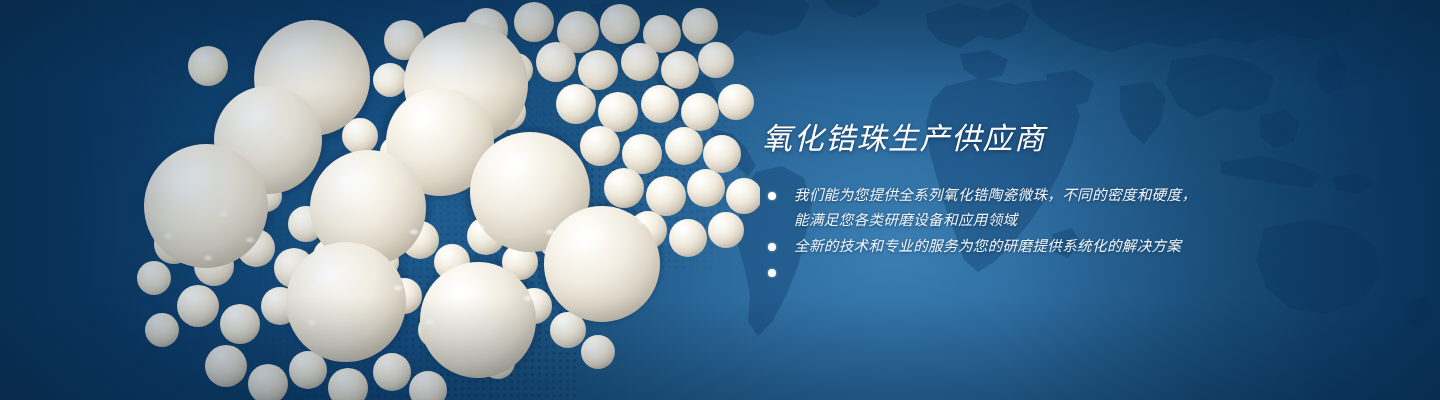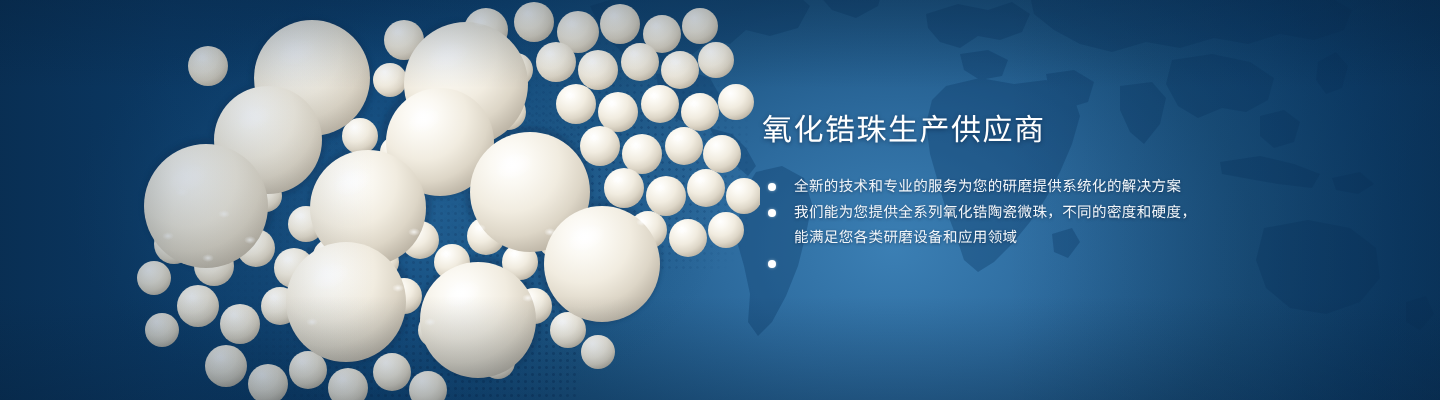--- a/index.html
+++ b/index.html
@@ -67,22 +67,23 @@
   
   .beads{
     position:absolute; left:0; top:0; width:760px; height:400px;
     pointer-events:none;
   }
   .beads svg{display:block;width:100%;height:100%;}
 
   
   .copy{
     position:absolute;
-    left:762px; top:110px;
+    left:762px; top:119px;
     width:470px;
+    font-style:italic;
   }
   .headline{
     color:#ffffff;
     font-size:30px;
     line-height:40px;
     font-weight:normal;
     letter-spacing:1.5px;
     margin:0 0 24px 0;
     text-shadow:0 1px 4px rgba(0,20,45,.55);
     white-space:nowrap;
@@ -365,29 +366,29 @@
   <div class="bg-vign-v"></div>
 
   <div class="copy">
 
     <h1 class="headline">氧化锆珠生产供应商</h1>
 
     <ul class="bullets">
 
       <li class="bullet">
         <span class="dot"></span>
-        <span>全新的技术和专业的服务为您的研磨提供系统化的解决方案</span>
-      </li>
-
-      <li class="bullet">
-        <span class="dot"></span>
         <span>我们能为您提供全系列氧化锆陶瓷微珠，不同的密度和硬度，</span>
         <span class="line2">能满足您各类研磨设备和应用领域</span>
       </li>
 
       <li class="bullet">
         <span class="dot"></span>
+        <span>全新的技术和专业的服务为您的研磨提供系统化的解决方案</span>
+      </li>
+
+      <li class="bullet">
+        <span class="dot"></span>
       </li>
 
     </ul>
   </div>
 
 </div>
 
 </body></html>

